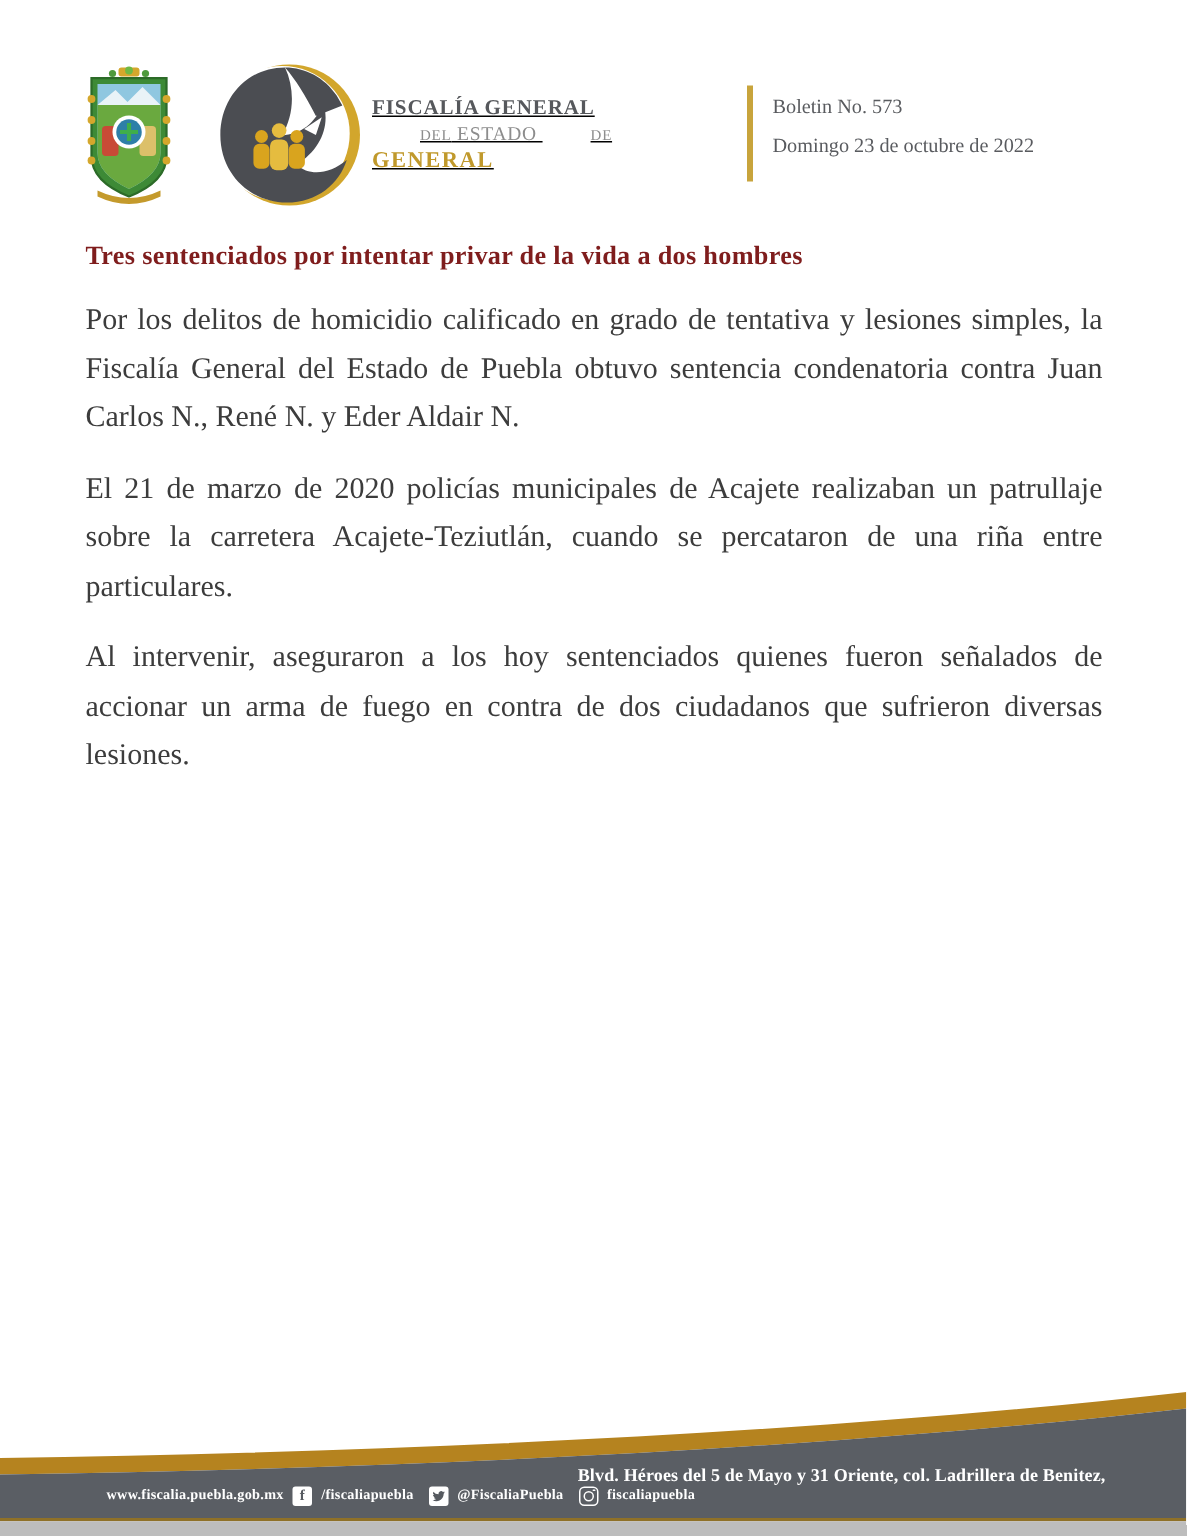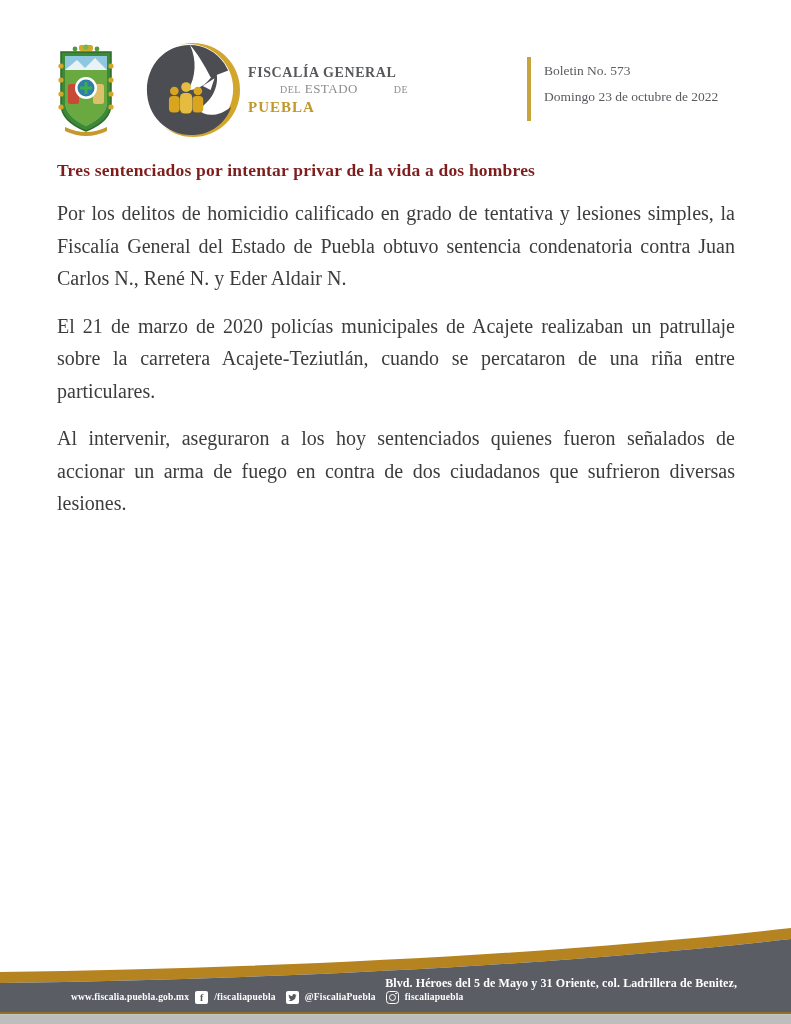--- a/index.html
+++ b/index.html
@@ -10,27 +10,27 @@
     margin:0 auto;
     background:#ffffff;
     overflow:hidden;
     font-family:"Liberation Serif", serif;
   }
 
   
   .crest { position:absolute; left:55px; top:44px; width:62px; height:92px; }
   .logo-wrap { position:absolute; left:142px; top:40px; display:flex; align-items:center; }
   .logo-eagle { width:98px; height:100px; }
-  .logo-text { margin-left:8px; line-height:1.25; }
+  .logo-text { margin-left:8px; line-height:1.25;text-decoration:underline; }
   .logo-line1 { font-size:14px; letter-spacing:0.6px; color:#56585c; font-weight:bold; }
   .logo-line2 { font-size:13px; color:#8d8d8d; letter-spacing:0.5px; }
   .logo-line2 .sm { font-size:10px;margin-left:32px; }
   .logo-line3 { font-size:15px; font-weight:bold; color:#c0992c; letter-spacing:1px; }
 
-  .bulletin { position:absolute; left:527px; top:57px; display:flex; }
+  .bulletin { position:absolute; left:498px; top:57px; display:flex; }
   .bulletin-bar { width:4px; height:64px; background:#c8a43c; margin-right:13px; }
   .bulletin-text { padding-top:1px; }
   .bulletin-line { font-size:13.5px; color:#595b5f; line-height:26px; }
 
   
   .doc { position:absolute; left:57px; right:56px; top:160px; color:#3c3c3c; }
   .doc-title {
     text-align:left; font-weight:bold; font-size:17.5px; color:#7f1d1d;
     margin-bottom:16px; letter-spacing:0.2px;
   }
@@ -118,21 +118,21 @@
           <rect x="51.5" y="56" width="11" height="17" rx="4"></rect>
       </g>
       <g fill="#E5BC3F">
         <circle cx="45" cy="47" r="5"></circle>
           <rect x="38.8" y="53" width="12.4" height="21" rx="4.5"></rect>
       </g>
     </svg>
     <div class="logo-text">
       <div class="logo-line1">FISCALÍA GENERAL</div>
       <div class="logo-line2"><span class="sm">DEL</span><span> ESTADO </span><span class="sm">DE</span></div>
-      <div class="logo-line3">PUEBLA</div>
+      <div class="logo-line3">GENERAL</div>
     </div>
   </div>
 
   <div class="bulletin">
     <div class="bulletin-bar"></div>
     <div class="bulletin-text">
       <div class="bulletin-line">Boletin No. 573</div>
       <div class="bulletin-line">Domingo 23 de octubre de 2022</div>
     </div>
   </div>

